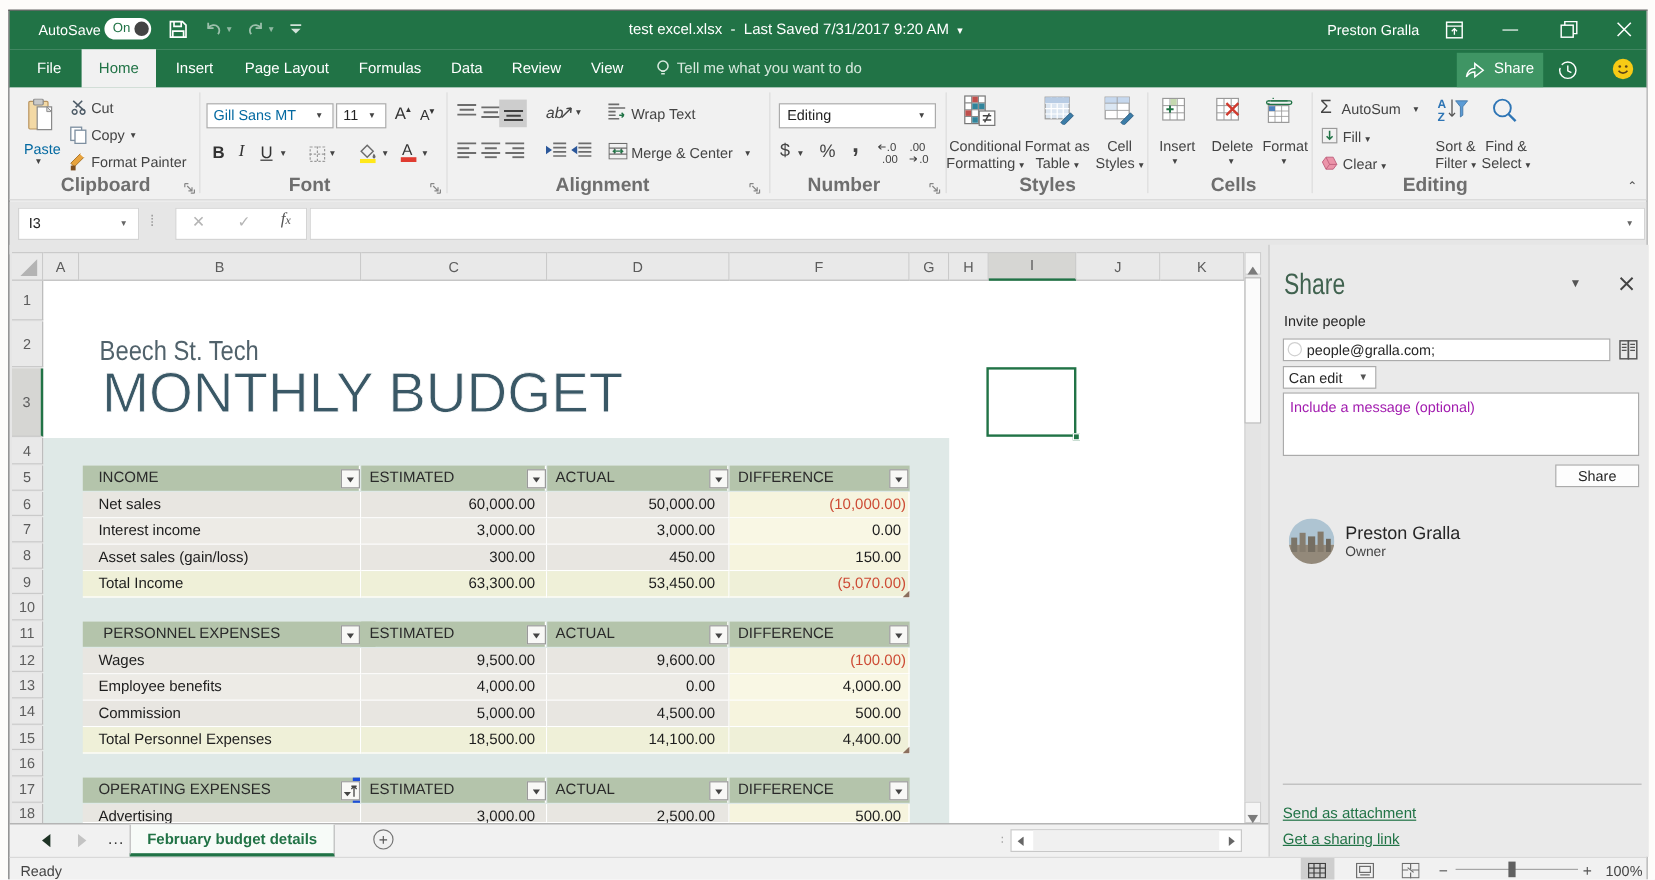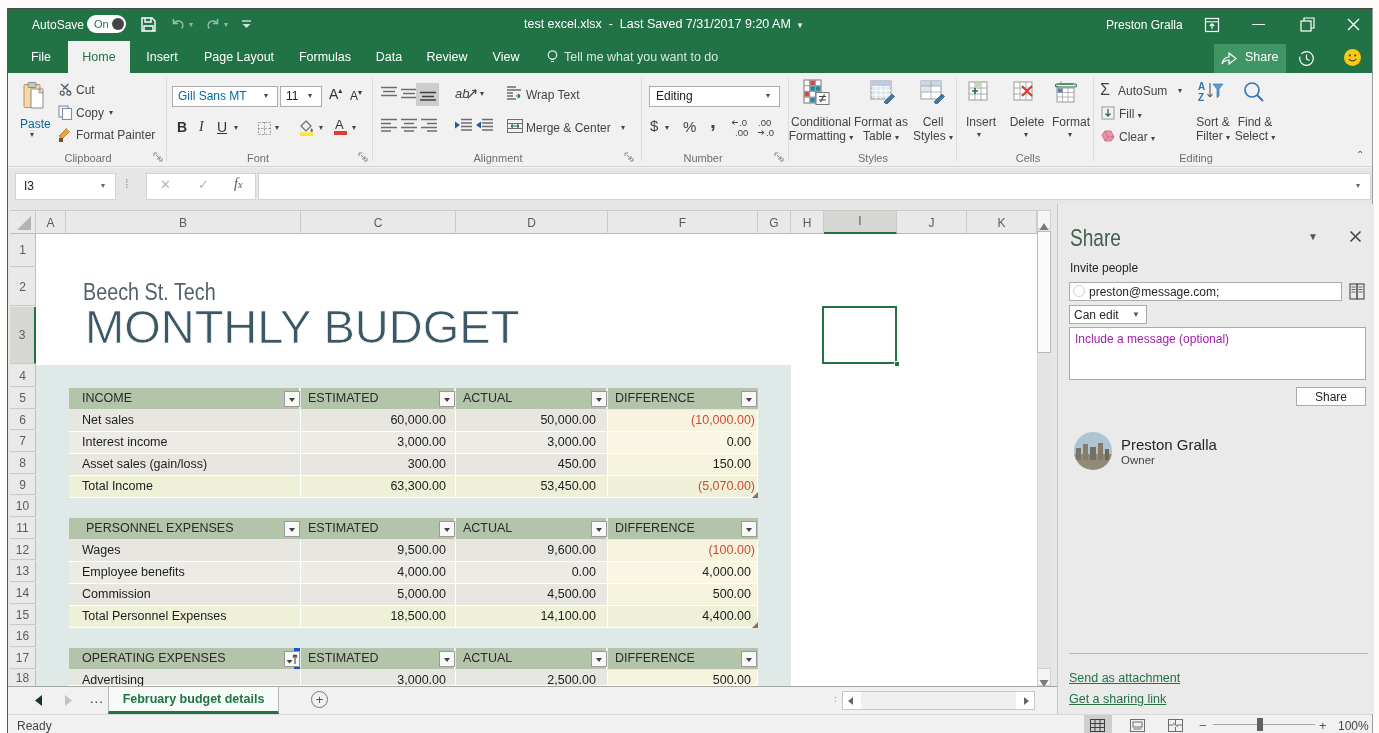--- a/index.html
+++ b/index.html
@@ -6,21 +6,21 @@
   html,body { width:1379px; height:733px; background:#fff; font-family:"Liberation Sans", sans-serif; overflow:hidden; }
   #page { position:relative; width:1379px; height:733px; background:#fdfcfa; }
   #win { position:absolute; left:7px; top:8px; width:1366px; height:725px; background:#f1f1f1; border-left:1px solid #555; border-top:1px solid #484848; border-right:1px solid #9b9b9b; }
   .abs { position:absolute; }
   
   #titlebar { position:absolute; left:0; top:0; width:100%; height:32px; background:#217346; color:#fff; font-size:12px; }
   #tabrow { position:absolute; left:0; top:32px; width:100%; height:32px; background:#217346; color:#fff; font-size:12.5px; }
   .ttab { position:absolute; top:0; height:32px; line-height:32px; text-align:center; color:#fff; }
   
   #ribbon { position:absolute; left:0; top:64px; width:100%; height:94px; background:#f1f1f1; border-bottom:1px solid #d5d5d5; font-size:12px; color:#444; }
-  .glabel { position:absolute; bottom:2px; font-size:11px; color:#6e6e6e; text-align:center; }
+  .glabel { position:absolute; bottom:2px; font-size:16px; color:#6e6e6e; text-align:center;font-weight:bold; }
   .gsep { position:absolute; top:4px; height:84px; width:1px; background:#dcdcdc; }
   .rbox { position:absolute; background:#fff; border:1px solid #ababab; }
   .dlg { position:absolute; width:10px; height:10px; }
   
   #fbar { position:absolute; left:0; top:159px; width:100%; height:44px; background:#e6e6e6; }
   
   #gridwrap { position:absolute; left:0; top:195px; width:1049px; height:482px; background:#e6e6e6; }
   .colhead { position:absolute; top:6px; height:24px; background:#e9e9e9; border-right:1px solid #cacaca; border-top:1px solid #cacaca; border-bottom:1px solid #bdbdbd; font-size:12px; color:#5c5c5c; text-align:center; line-height:24px; }
   .rowhead { position:absolute; left:2px; width:26px; background:#e9e9e9; border-bottom:1px solid #cacaca; border-right:1px solid #bdbdbd; font-size:12px; color:#5c5c5c; text-align:center; }
   
@@ -492,21 +492,21 @@
   </div>
   <div id="share">
     <div class="abs" style="left:12px;top:20px;font-size:24.5px;color:#40624f;transform:scaleX(0.78);transform-origin:0 0;">Share</div>
     <span class="abs" style="left:250px;top:27px;font-size:10px;color:#555;">▼</span>
     <svg class="abs" style="left:291px;top:26px;" width="13" height="13" viewBox="0 0 13 13">
           <path d="M1.5 1.5 L11.5 11.5 M11.5 1.5 L1.5 11.5" stroke="#444" stroke-width="1.6"></path>
         </svg>
     <div class="abs" style="left:12px;top:57px;font-size:12px;color:#262626;">Invite people</div>
     <div class="abs" style="left:11px;top:78px;width:273px;height:19px;background:#fff;border:1px solid #ababab;"></div>
     <span class="abs" style="left:15px;top:81px;width:12px;height:12px;border:1px solid #d0d0d0;border-radius:50%;"></span>
-    <span class="abs" style="left:31px;top:81px;font-size:12px;color:#262626;">preston@message.com;</span>
+    <span class="abs" style="left:31px;top:81px;font-size:12px;color:#262626;">people@gralla.com;</span>
     <svg class="abs" style="left:291px;top:79px;" width="18" height="17" viewBox="0 0 18 17">
           <rect x="1" y="1" width="7" height="15" fill="none" stroke="#555" stroke-width="1.2"></rect>
           <rect x="8" y="1" width="7" height="15" fill="none" stroke="#555" stroke-width="1.2"></rect>
           <path d="M2.5 4 h4 M2.5 6.5 h4 M2.5 9 h4 M9.5 4 h4 M9.5 6.5 h4 M9.5 9 h4" stroke="#555" stroke-width="0.9"></path>
         </svg>
     <div class="abs" style="left:11px;top:101px;width:78px;height:19px;background:#fff;border:1px solid #ababab;"></div>
     <span class="abs" style="left:16px;top:104px;font-size:12px;color:#262626;">Can edit</span>
     <span class="abs" style="left:74px;top:106px;font-size:8px;color:#555;">▼</span>
     <div class="abs" style="left:11px;top:123px;width:297px;height:53px;background:#fff;border:1px solid #ababab;"></div>
     <span class="abs" style="left:17px;top:128px;font-size:12px;color:#a21caf;">Include a message (optional)</span>

